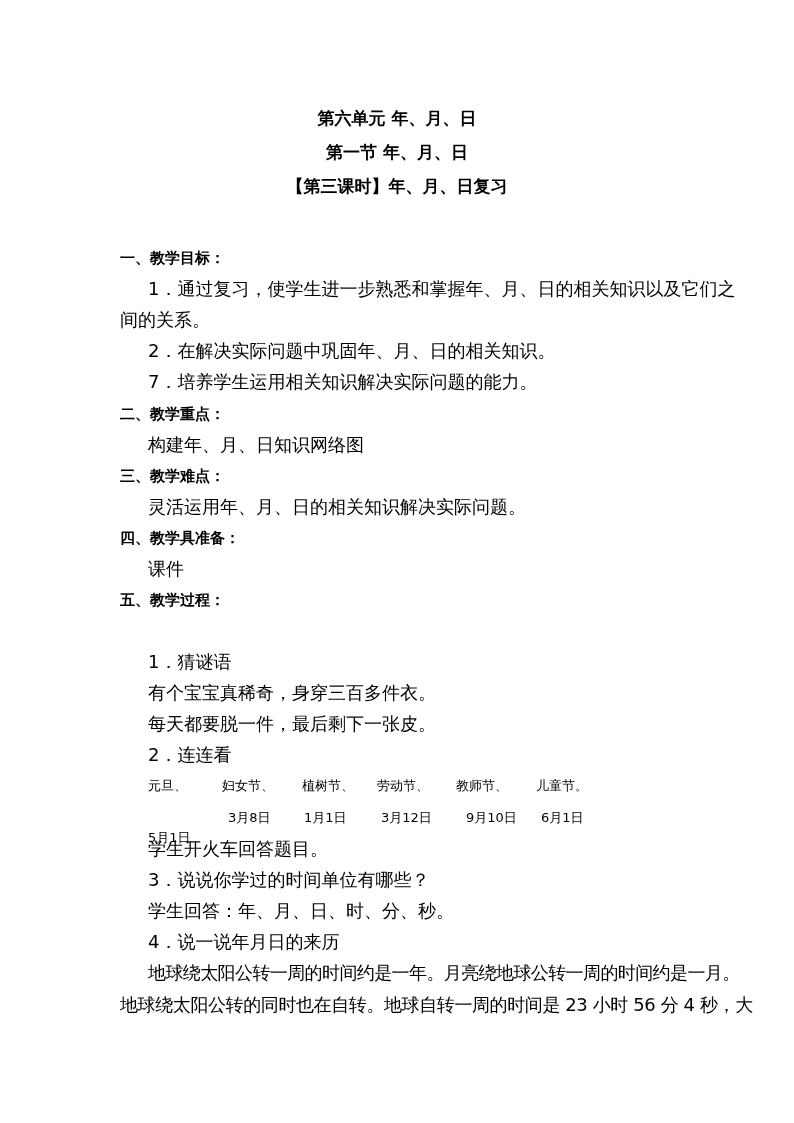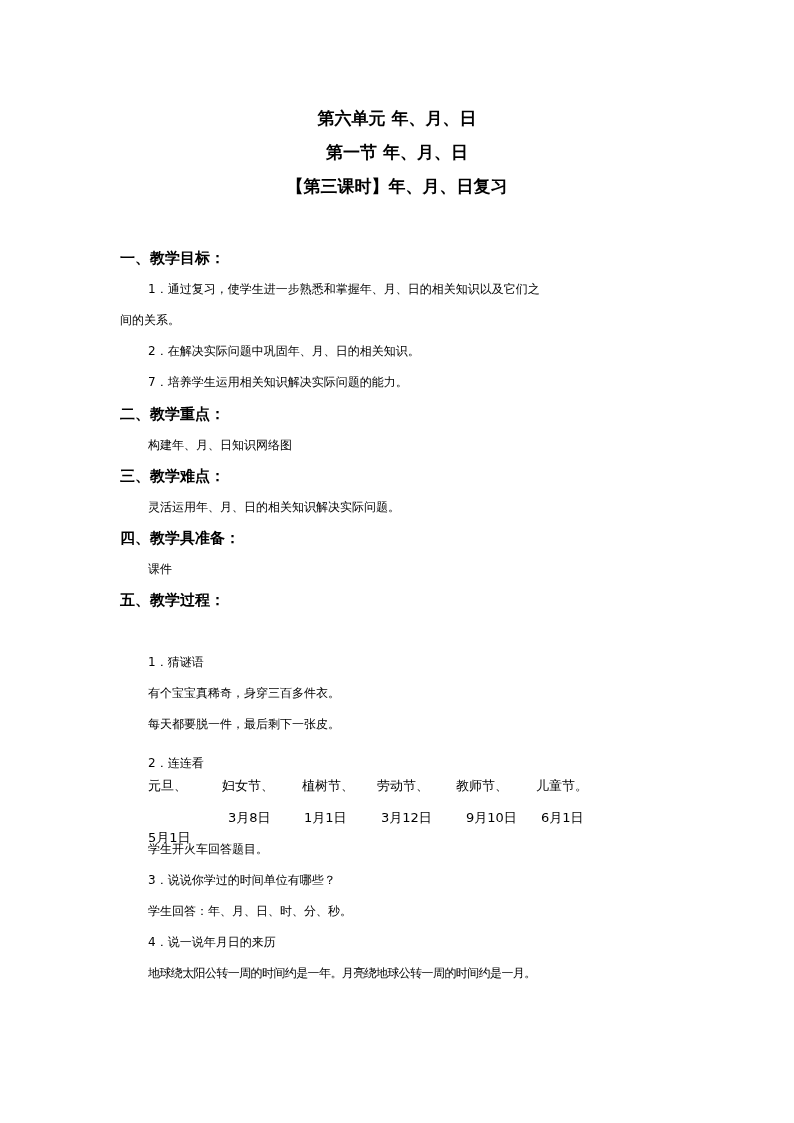--- a/index.html
+++ b/index.html
@@ -18,21 +18,21 @@
     .page {
       position: absolute;
       left: 0; top: 0;
       width: 674px;
       height: 1123px;
       background: #ffffff;
     }
     .line {
       position: absolute;
       white-space: nowrap;
-      font-size: 12px;
+      font-size: 18px;
       line-height: 20px;
     }
     .title {
       position: absolute;
       left: 0;
       width: 794px;
       text-align: center;
       font-size: 17px;
       font-weight: bold;
       line-height: 22px;
@@ -72,21 +72,21 @@
   <div class="line flush heading" style="top:466px;">三、教学难点：</div>
   <div class="line indent" style="top:497px;">灵活运用年、月、日的相关知识解决实际问题。</div>
 
   <div class="line flush heading" style="top:528px;">四、教学具准备：</div>
   <div class="line indent" style="top:559px;">课件</div>
 
   <div class="line flush heading" style="top:590px;">五、教学过程：</div>
   <div class="line indent" style="top:652px;">1．猜谜语</div>
   <div class="line indent" style="top:714px;">每天都要脱一件，最后剩下一张皮。</div>
   <div class="line indent" style="top:683px;">有个宝宝真稀奇，身穿三百多件衣。</div>
-  <div class="line indent" style="top:745px;margin-top:8px;">2．连连看</div>
+  <div class="line indent" style="top:745px;">2．连连看</div>
 
   <div>
     <span class="cell" style="left:148px; top:776px;">元旦、</span>
     <span class="cell" style="left:222px; top:776px;">妇女节、</span>
     <span class="cell" style="left:302px; top:776px;">植树节、</span>
     <span class="cell" style="left:377px; top:776px;">劳动节、</span>
     <span class="cell" style="left:456px; top:776px;">教师节、</span>
     <span class="cell" style="left:536px; top:776px;">儿童节。</span>
   </div>
 
@@ -97,14 +97,15 @@
     <span class="cell" style="left:381px; top:808px;">3月12日</span>
     <span class="cell" style="left:466px; top:808px;">9月10日</span>
     <span class="cell" style="left:541px; top:808px;">6月1日</span>
   </div>
 
   <div class="line indent" style="top:839px;">学生开火车回答题目。</div>
   <div class="line indent" style="top:870px;">3．说说你学过的时间单位有哪些？</div>
   <div class="line indent" style="top:901px;">学生回答：年、月、日、时、分、秒。</div>
   <div class="line indent" style="top:932px;">4．说一说年月日的来历</div>
   <div class="line indent" style="top:963px; letter-spacing:-0.6px;">地球绕太阳公转一周的时间约是一年。月亮绕地球公转一周的时间约是一月。</div>
+  <div class="line flush" style="top:995px; letter-spacing:-0.4px;">地球绕太阳公转的同时也在自转。地球自转一周的时间是 23 小时 56 分 4 秒，大</div>
 
 </div>
 
 </body></html>

